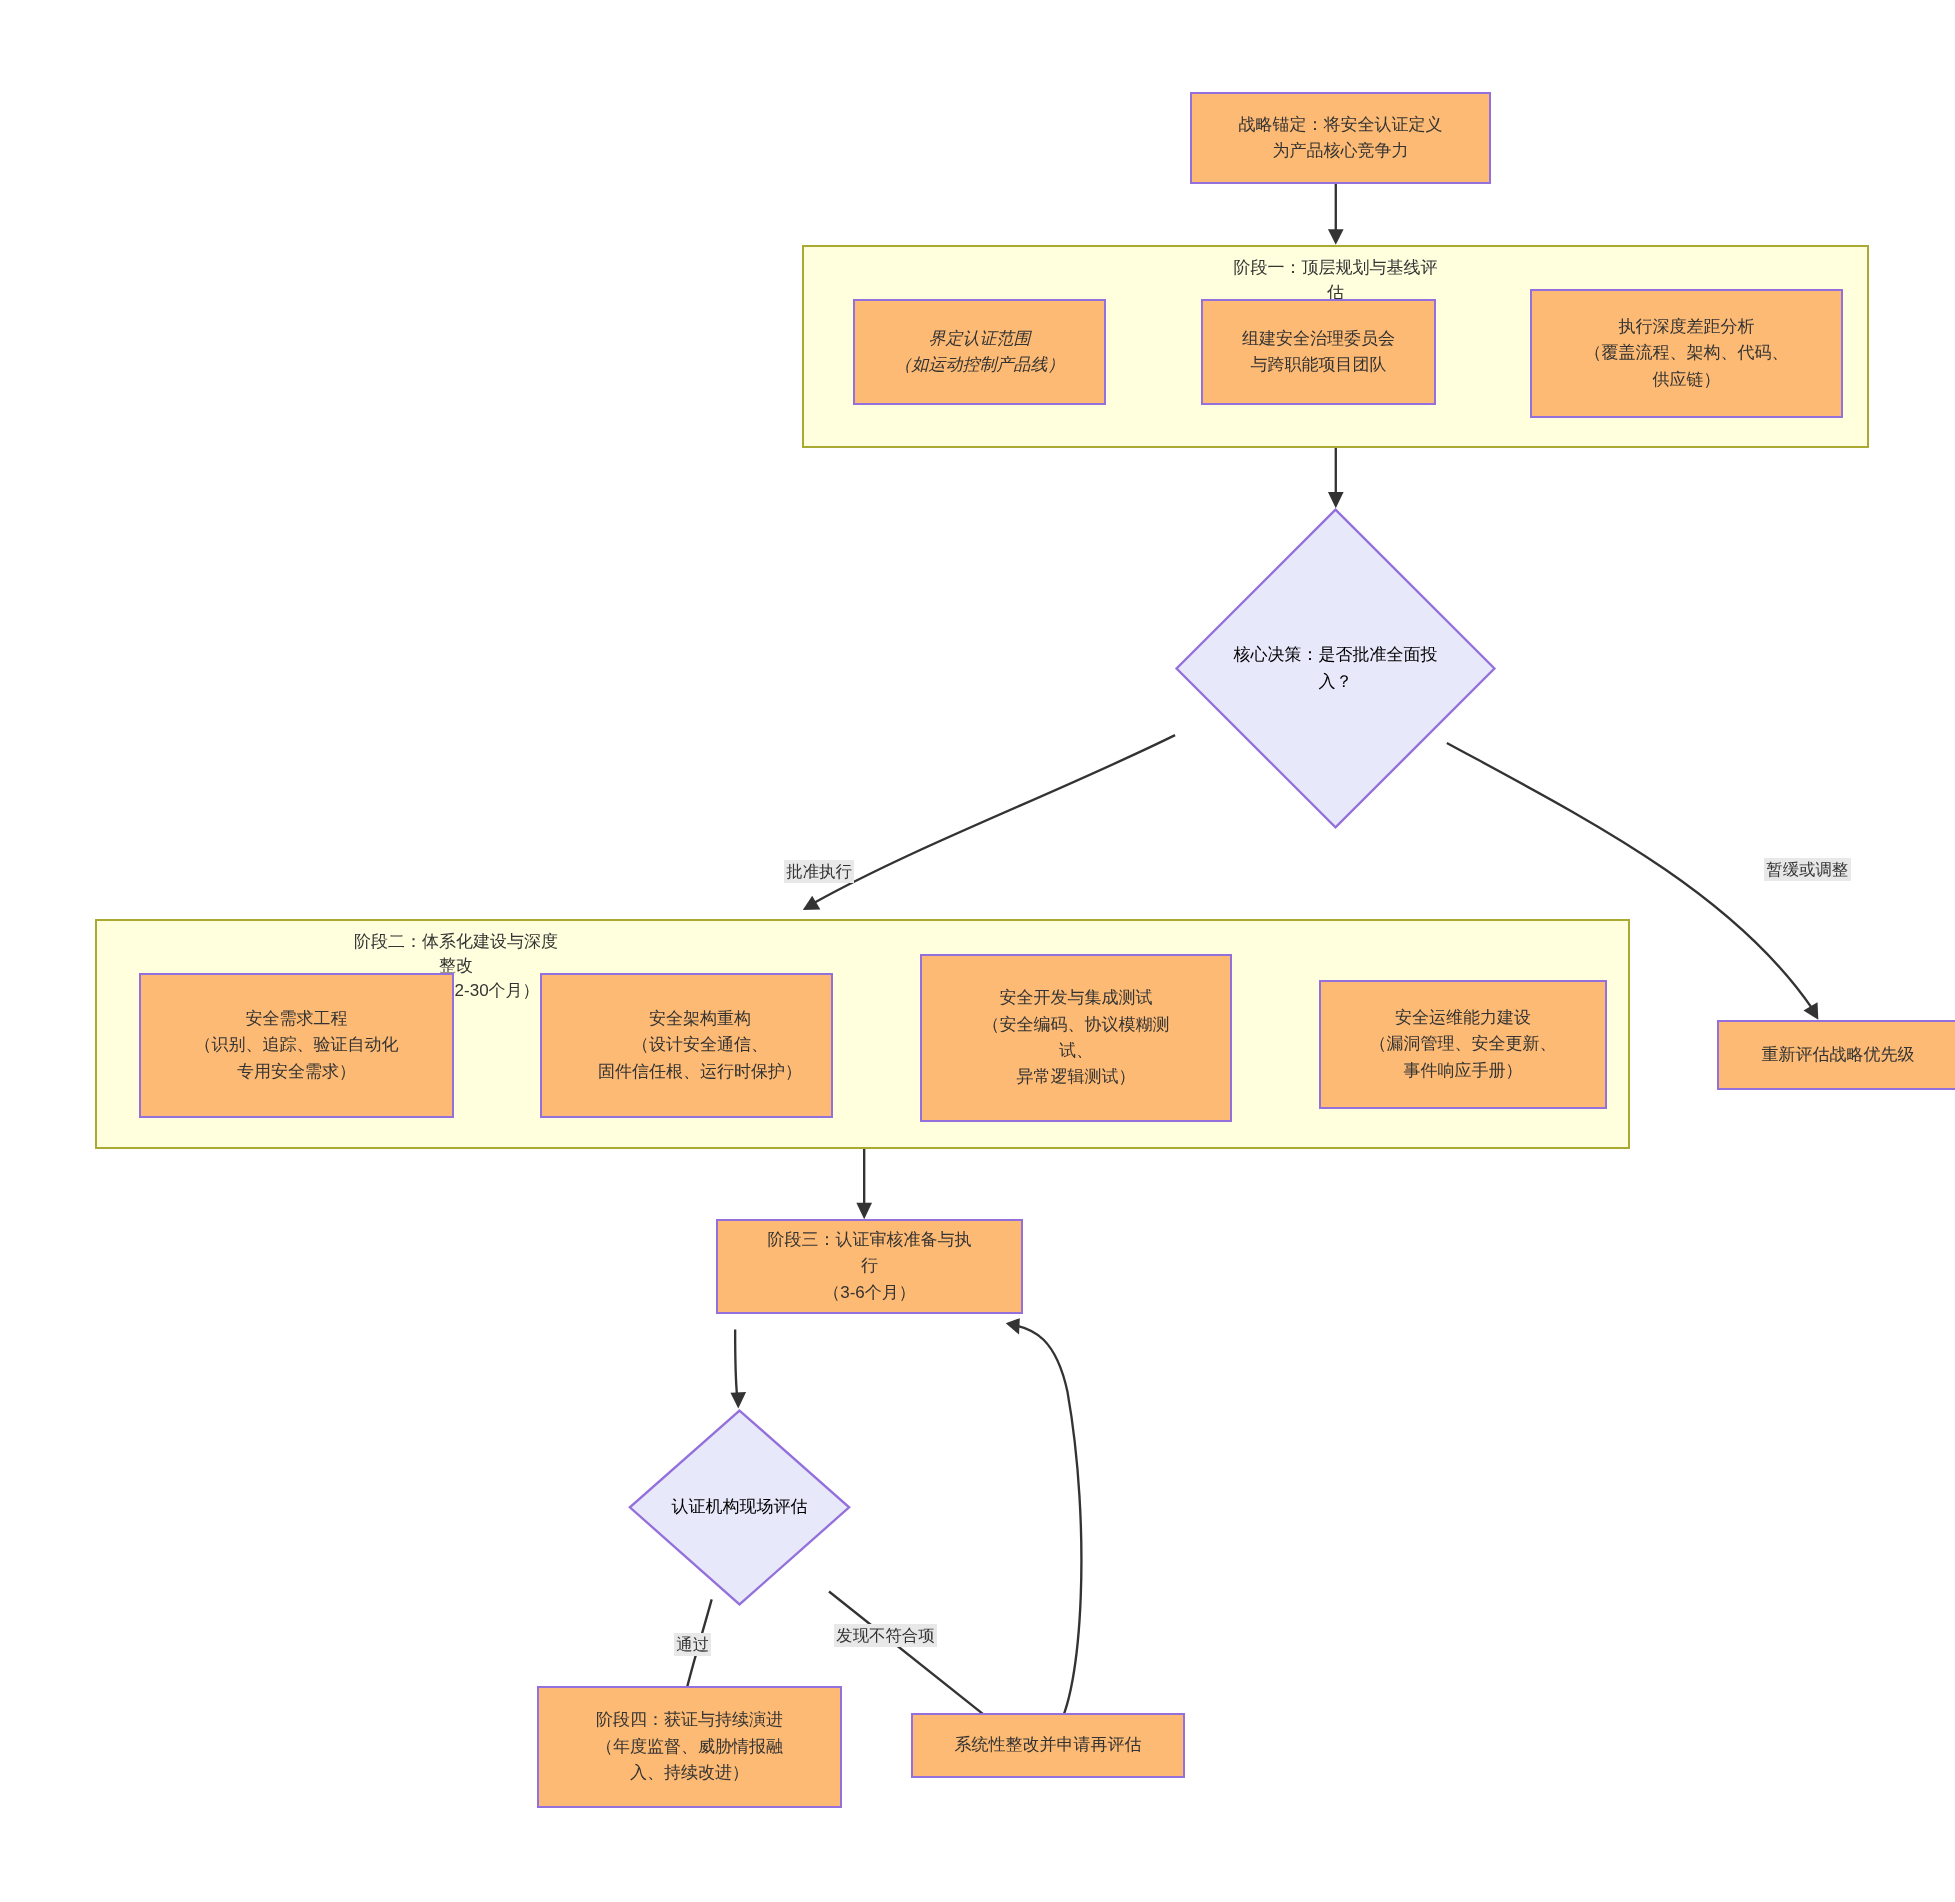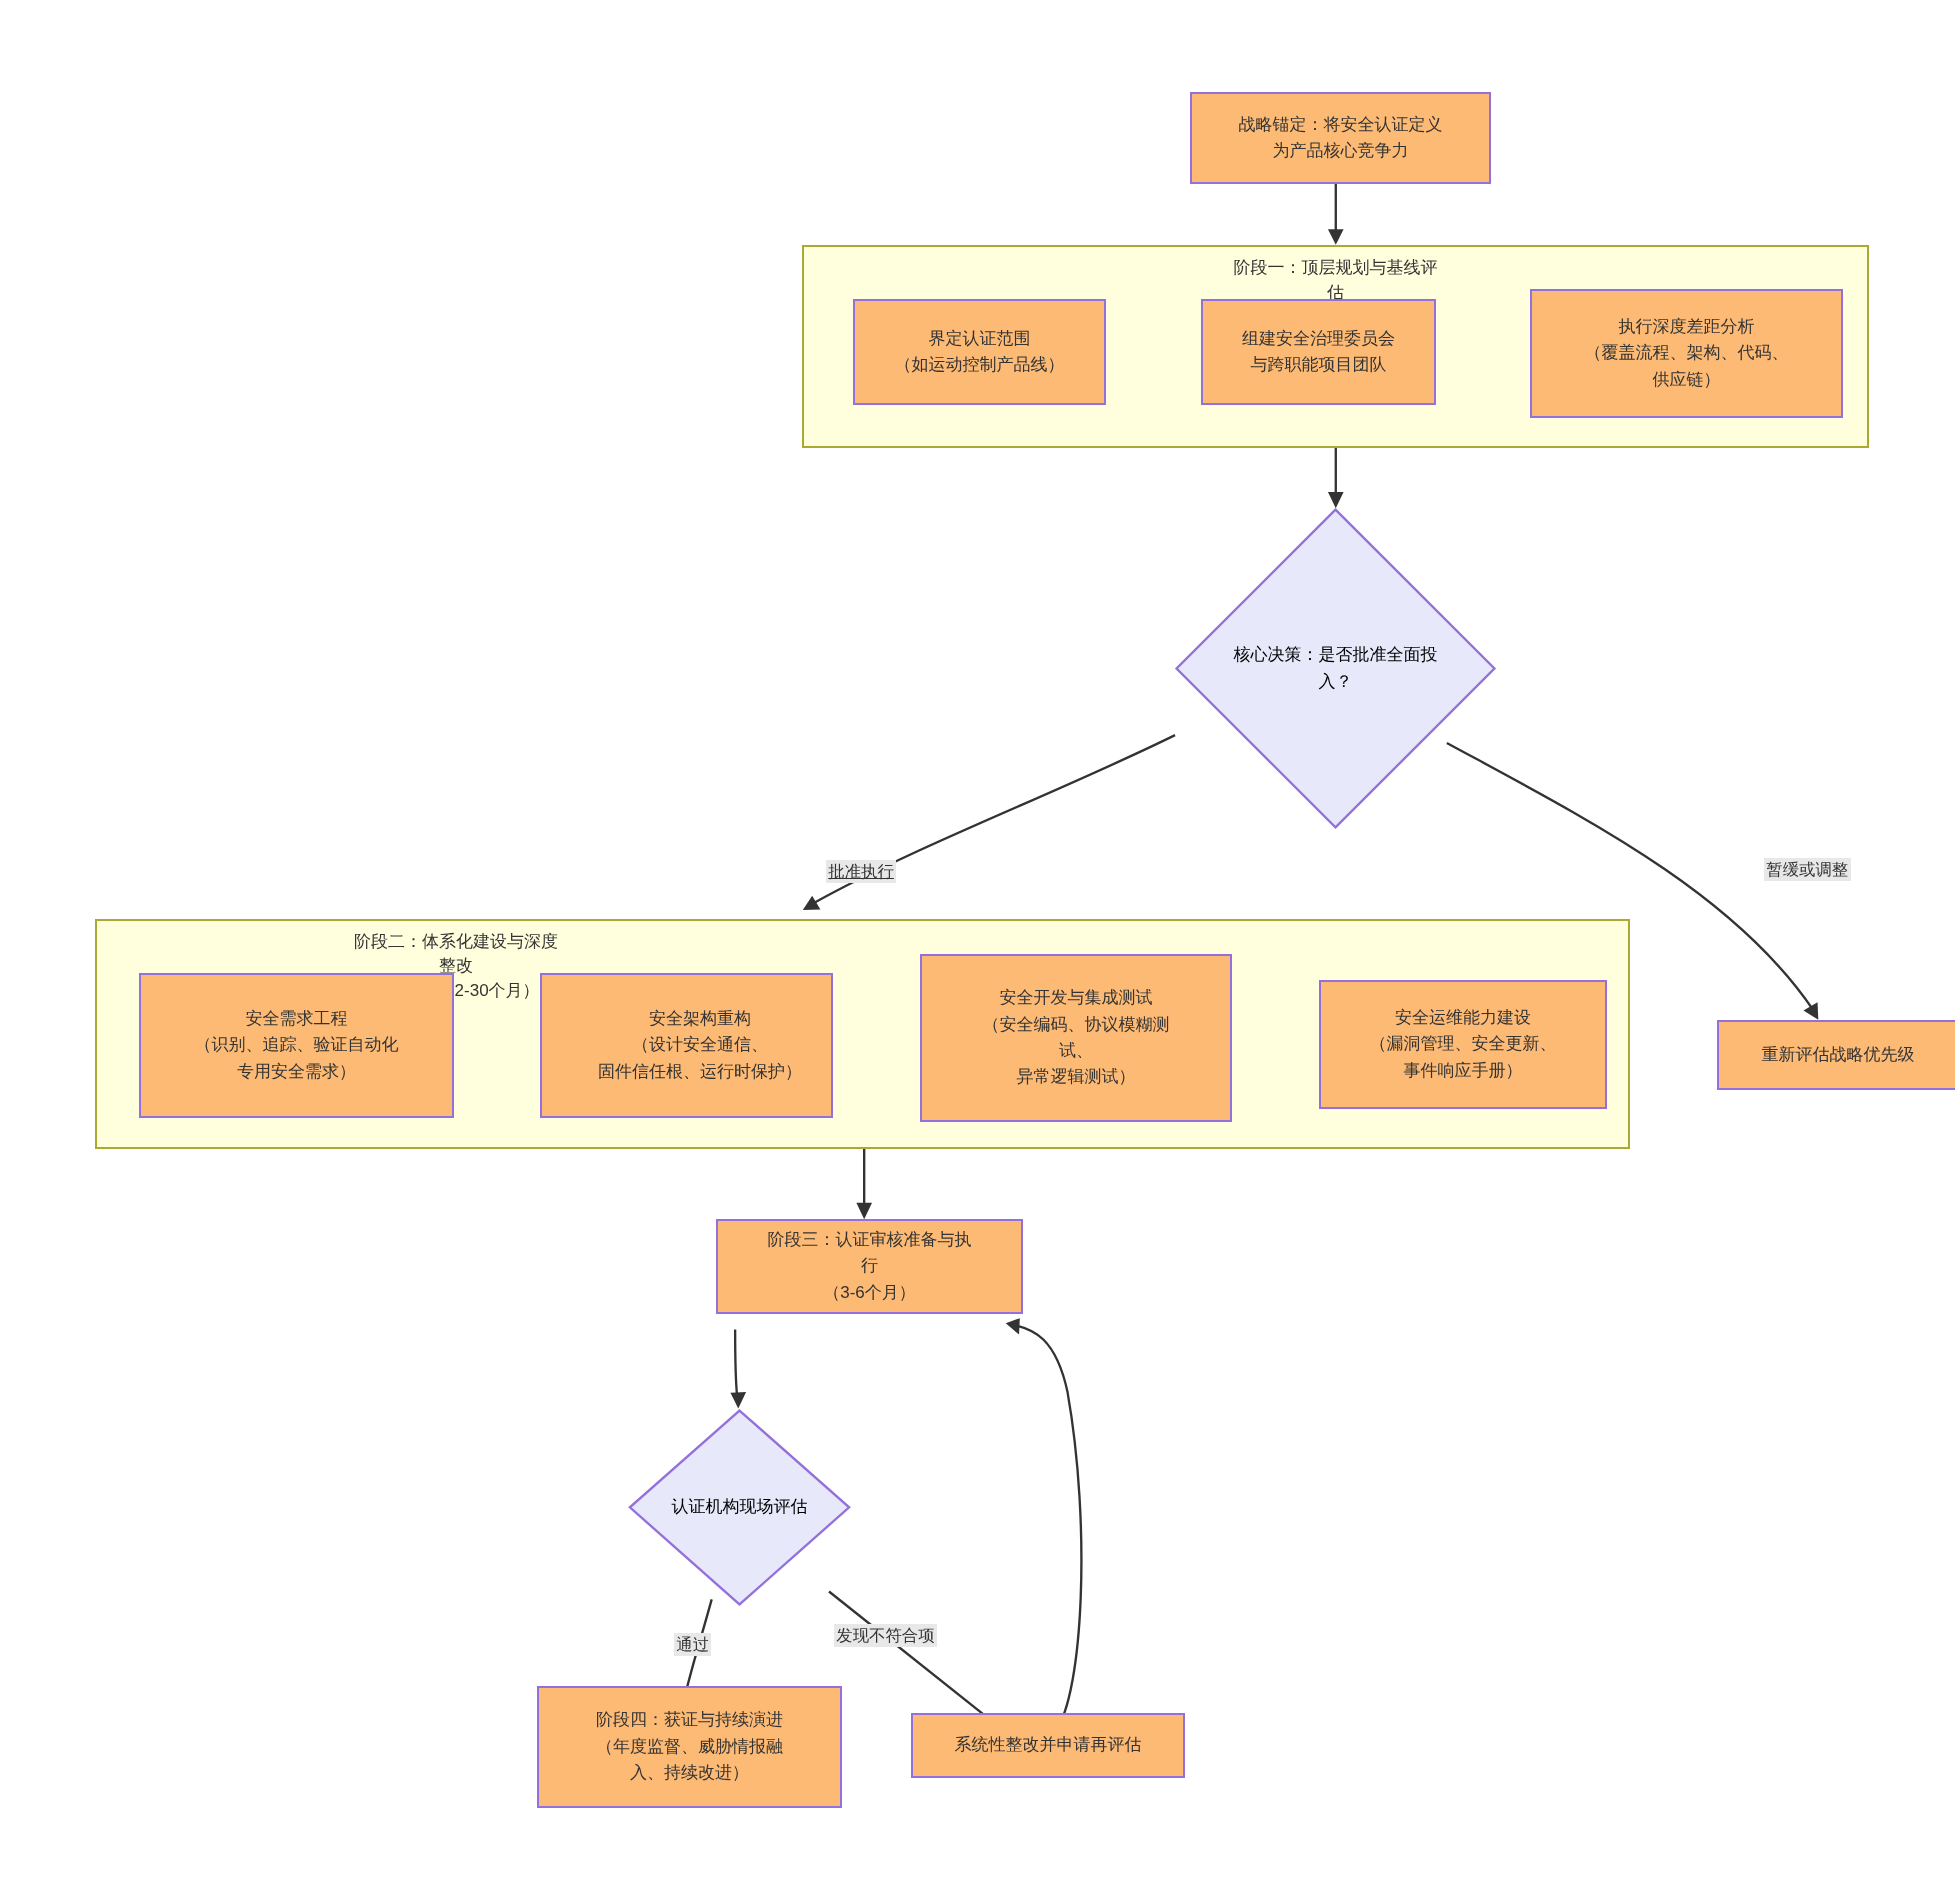--- a/index.html
+++ b/index.html
@@ -155,21 +155,21 @@
 
   <div class="subgraph" style="left:95px; top:919px; width:1535px; height:230px;">
     <div class="subgraph-title" style="left:0; right:813px; top:8.6px;">阶段二：体系化建设与深度
 整改
 （攻坚期 12-30个月）</div>
   </div>
 
   <div class="node" style="left:1190px; top:92px; width:301px; height:92px;">战略锚定：将安全认证定义
 为产品核心竞争力</div>
 
-  <div class="node" style="left:853px; top:299px; width:253px; height:106px;">界定认证范围
+  <div class="node" style="left:853px; top:299px; width:253px; height:106px;font-style:italic;">界定认证范围
 （如运动控制产品线）</div>
 
   <div class="node" style="left:1201px; top:299px; width:235px; height:106px;">组建安全治理委员会
 与跨职能项目团队</div>
 
   <div class="node" style="left:1530px; top:289px; width:313px; height:129px;">执行深度差距分析
 （覆盖流程、架构、代码、
 供应链）</div>
 
   <div class="diamond-wrap" style="left:1175px; top:508px; width:321px; height:321px;">
@@ -209,21 +209,21 @@
     </svg>
     <div class="diamond-label" style="left:-13.3px; right:-13.3px;">认证机构现场评估</div>
   </div>
 
   <div class="node" style="left:537px; top:1686px; width:305px; height:122px;">阶段四：获证与持续演进
 （年度监督、威胁情报融
 入、持续改进）</div>
 
   <div class="node" style="left:911px; top:1713px; width:274px; height:65px;">系统性整改并申请再评估</div>
 
-  <div class="edge-label" style="left:826px; top:860px;text-decoration:underline;">批准执行</div>
+  <div class="edge-label" style="left:784px; top:860px;">批准执行</div>
 
   <div class="edge-label" style="left:1764px; top:858px;">暂缓或调整</div>
 
   <div class="edge-label" style="left:674px; top:1633px;">通过</div>
 
   <div class="edge-label" style="left:834px; top:1624px;">发现不符合项</div>
 
 </div>
 
 

